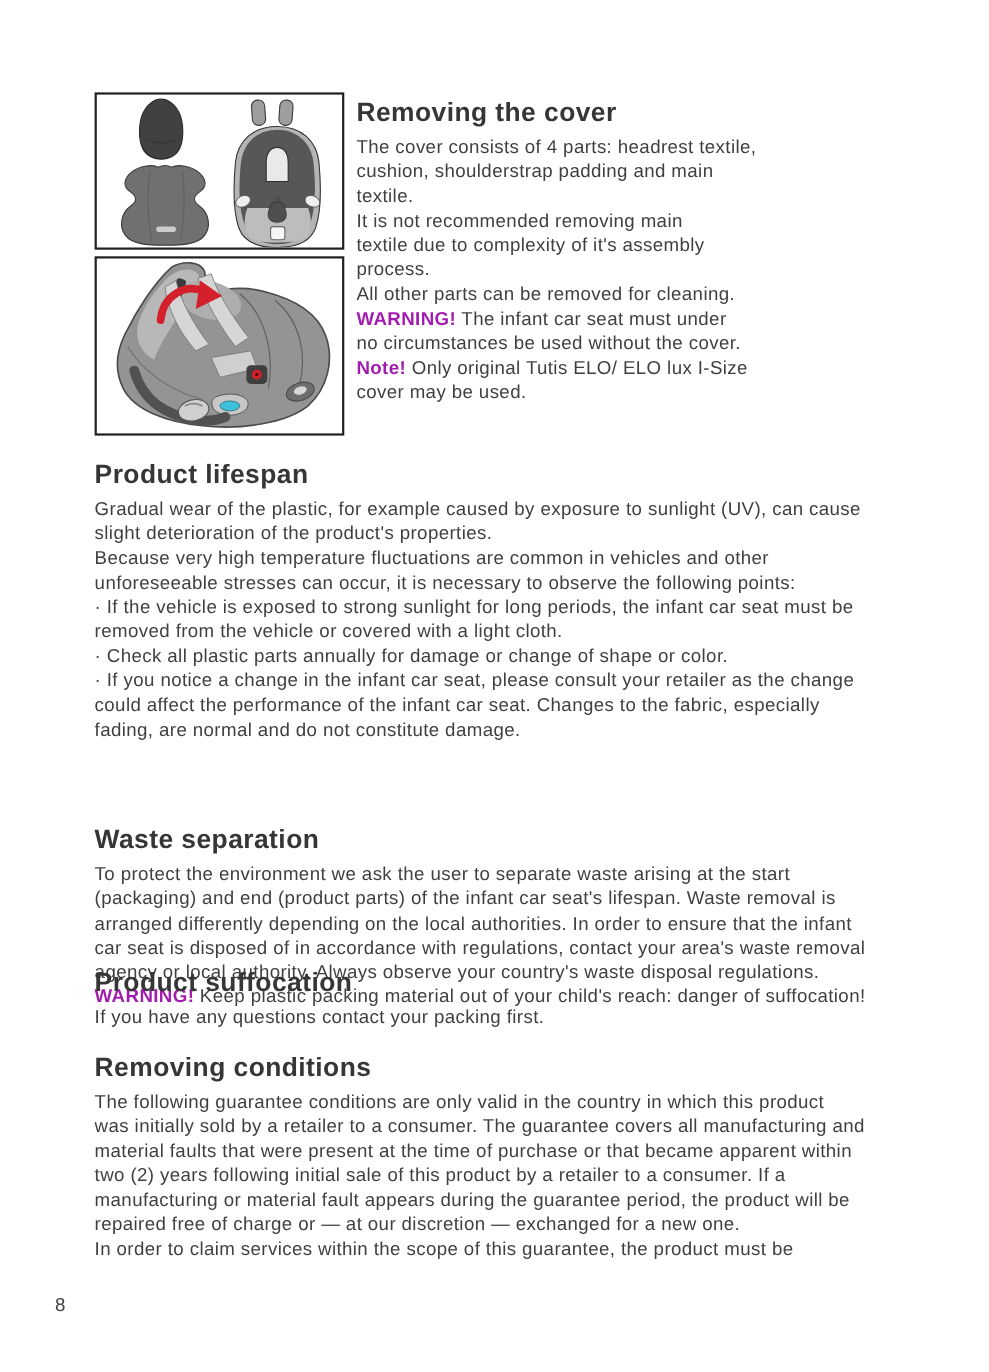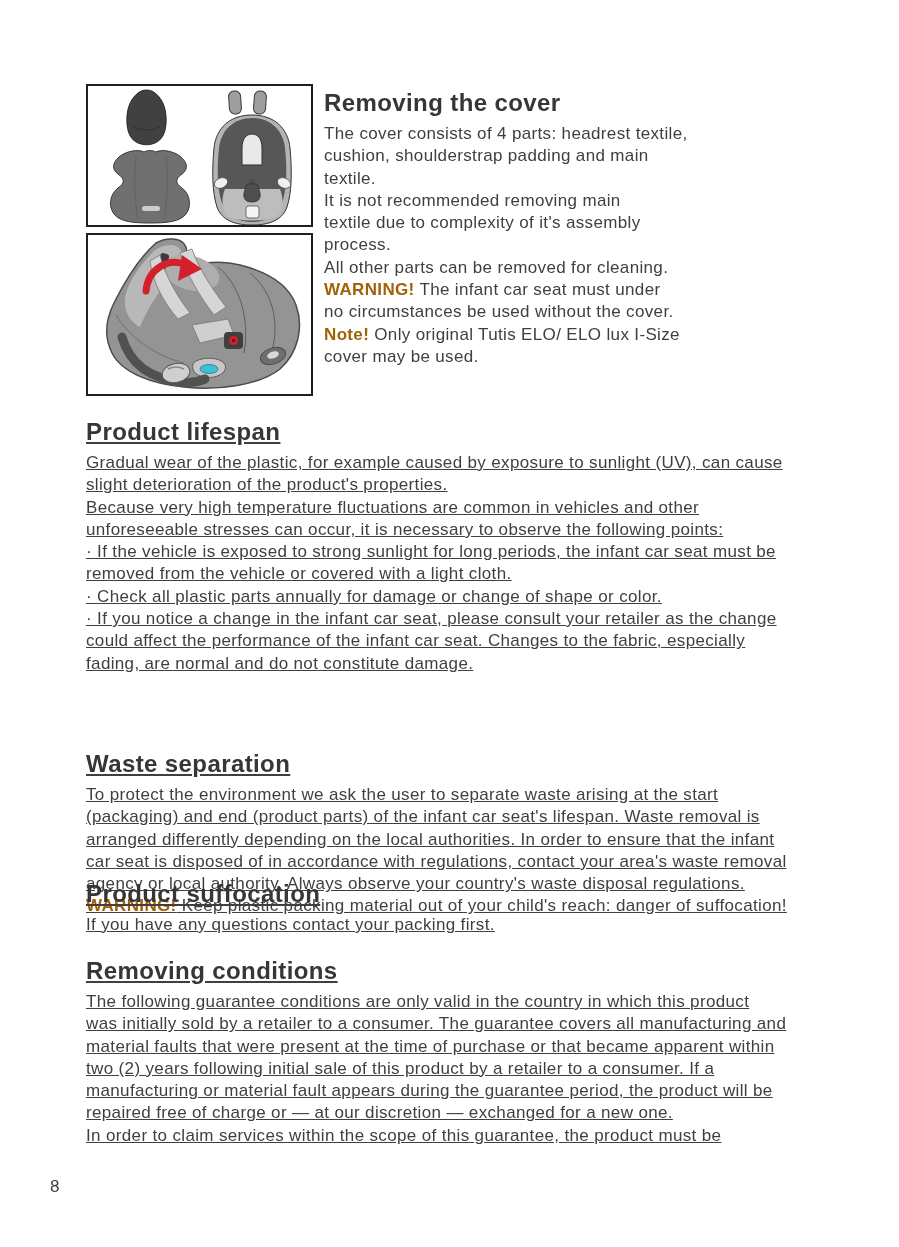--- a/index.html
+++ b/index.html
@@ -31,24 +31,24 @@
     letter-spacing: 0.4px;
     margin: 0 0 5px 0;
   }
   .body {
     font-size: 17px;
     line-height: 22.3px;
     letter-spacing: 0.35px;
     color: #3f3f3f;
     margin: 0;
   }
-  .body strong { color: #a16207; }
+  .body strong { color: #a21caf; }
 
   .cover-col { position: absolute; left: 324px; top: 88px; width: 500px; }
-  .section   { position: absolute; left: 86px;  width: 745px; text-decoration: underline; }
+  .section   { position: absolute; left: 86px;  width: 745px; }
   #sec-0 { top: 417px; }
   #sec-1 { top: 717px; margin-top: 32px; }
   #sec-2 { top: 879px; }
   #sec-3 { top: 956px; }
 
   .page-number {
     position: absolute;
     left: 50px;
     top: 1177px;
     font-size: 17px;

